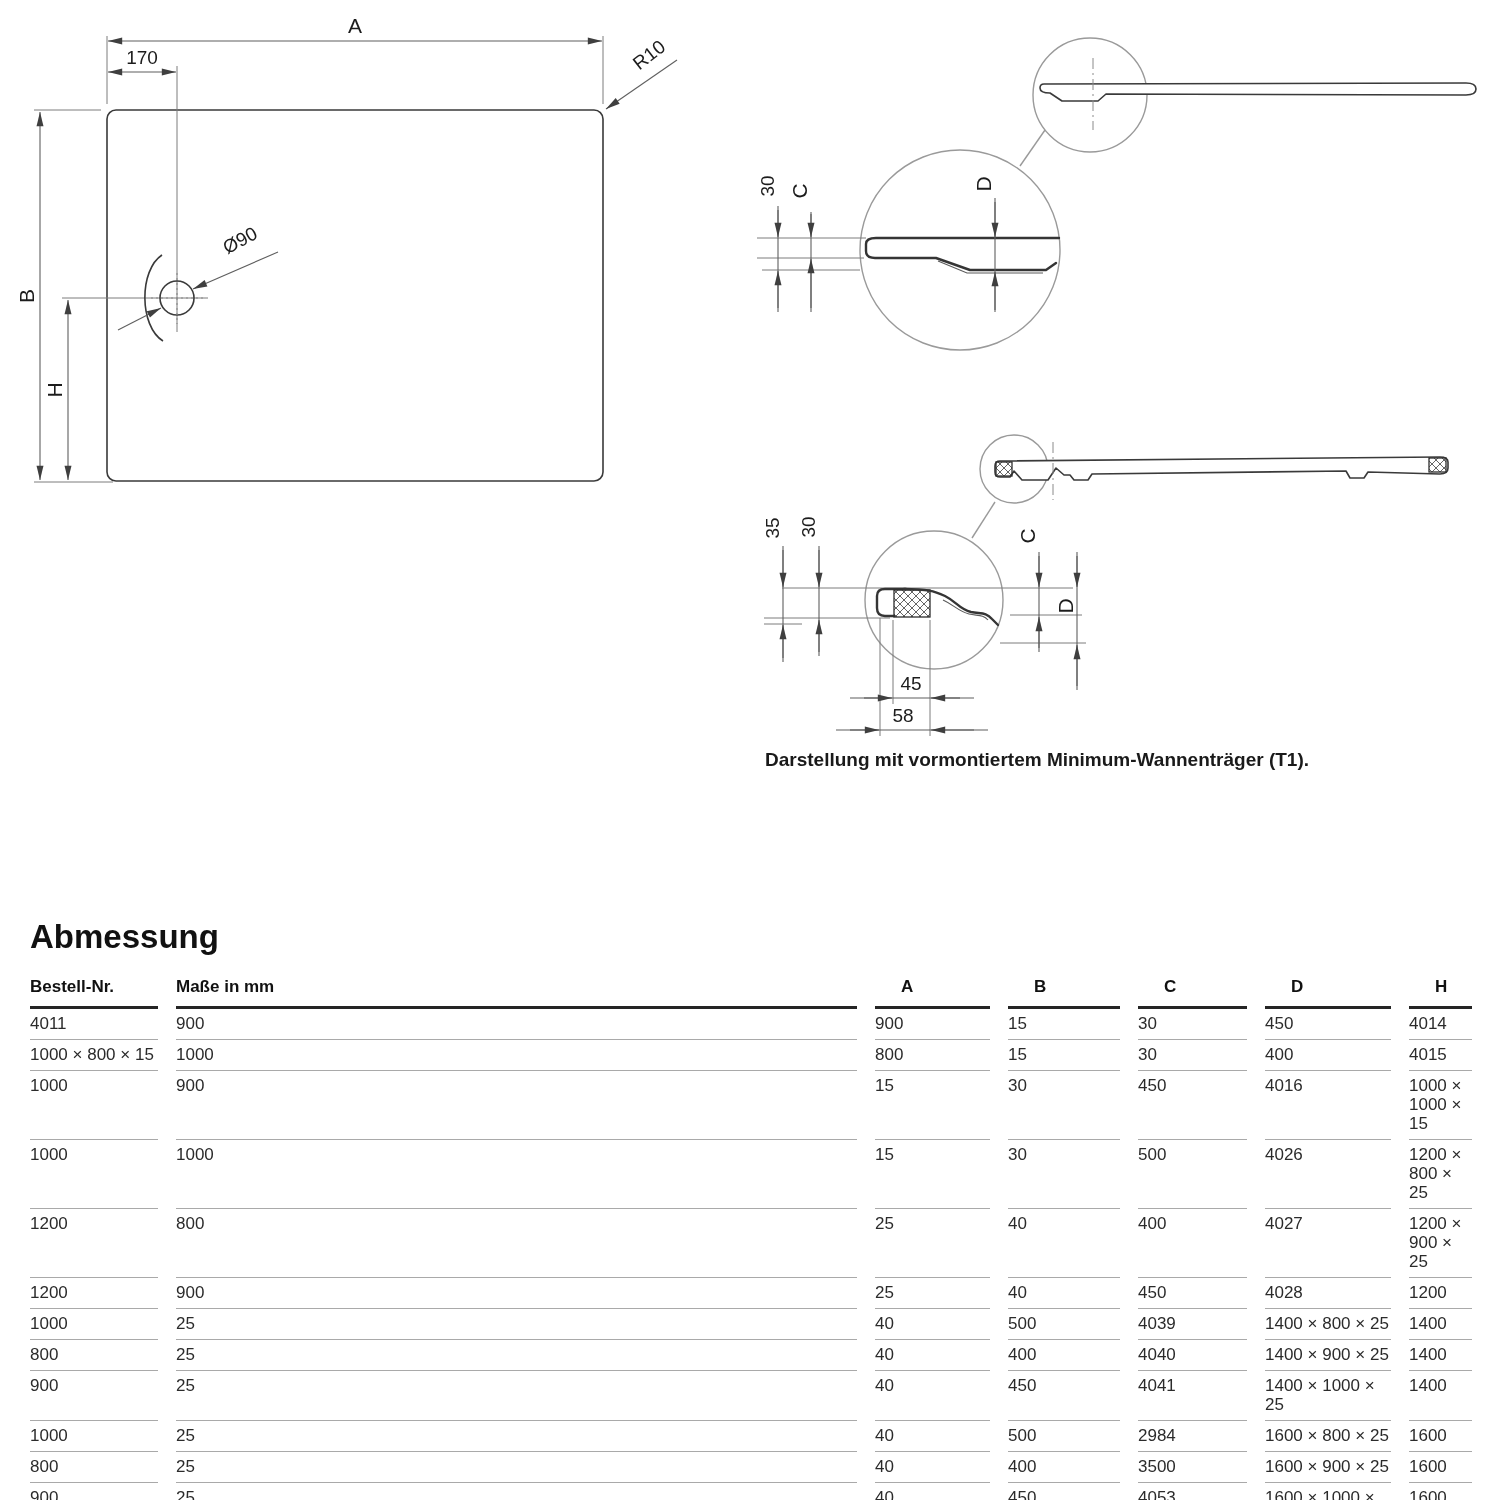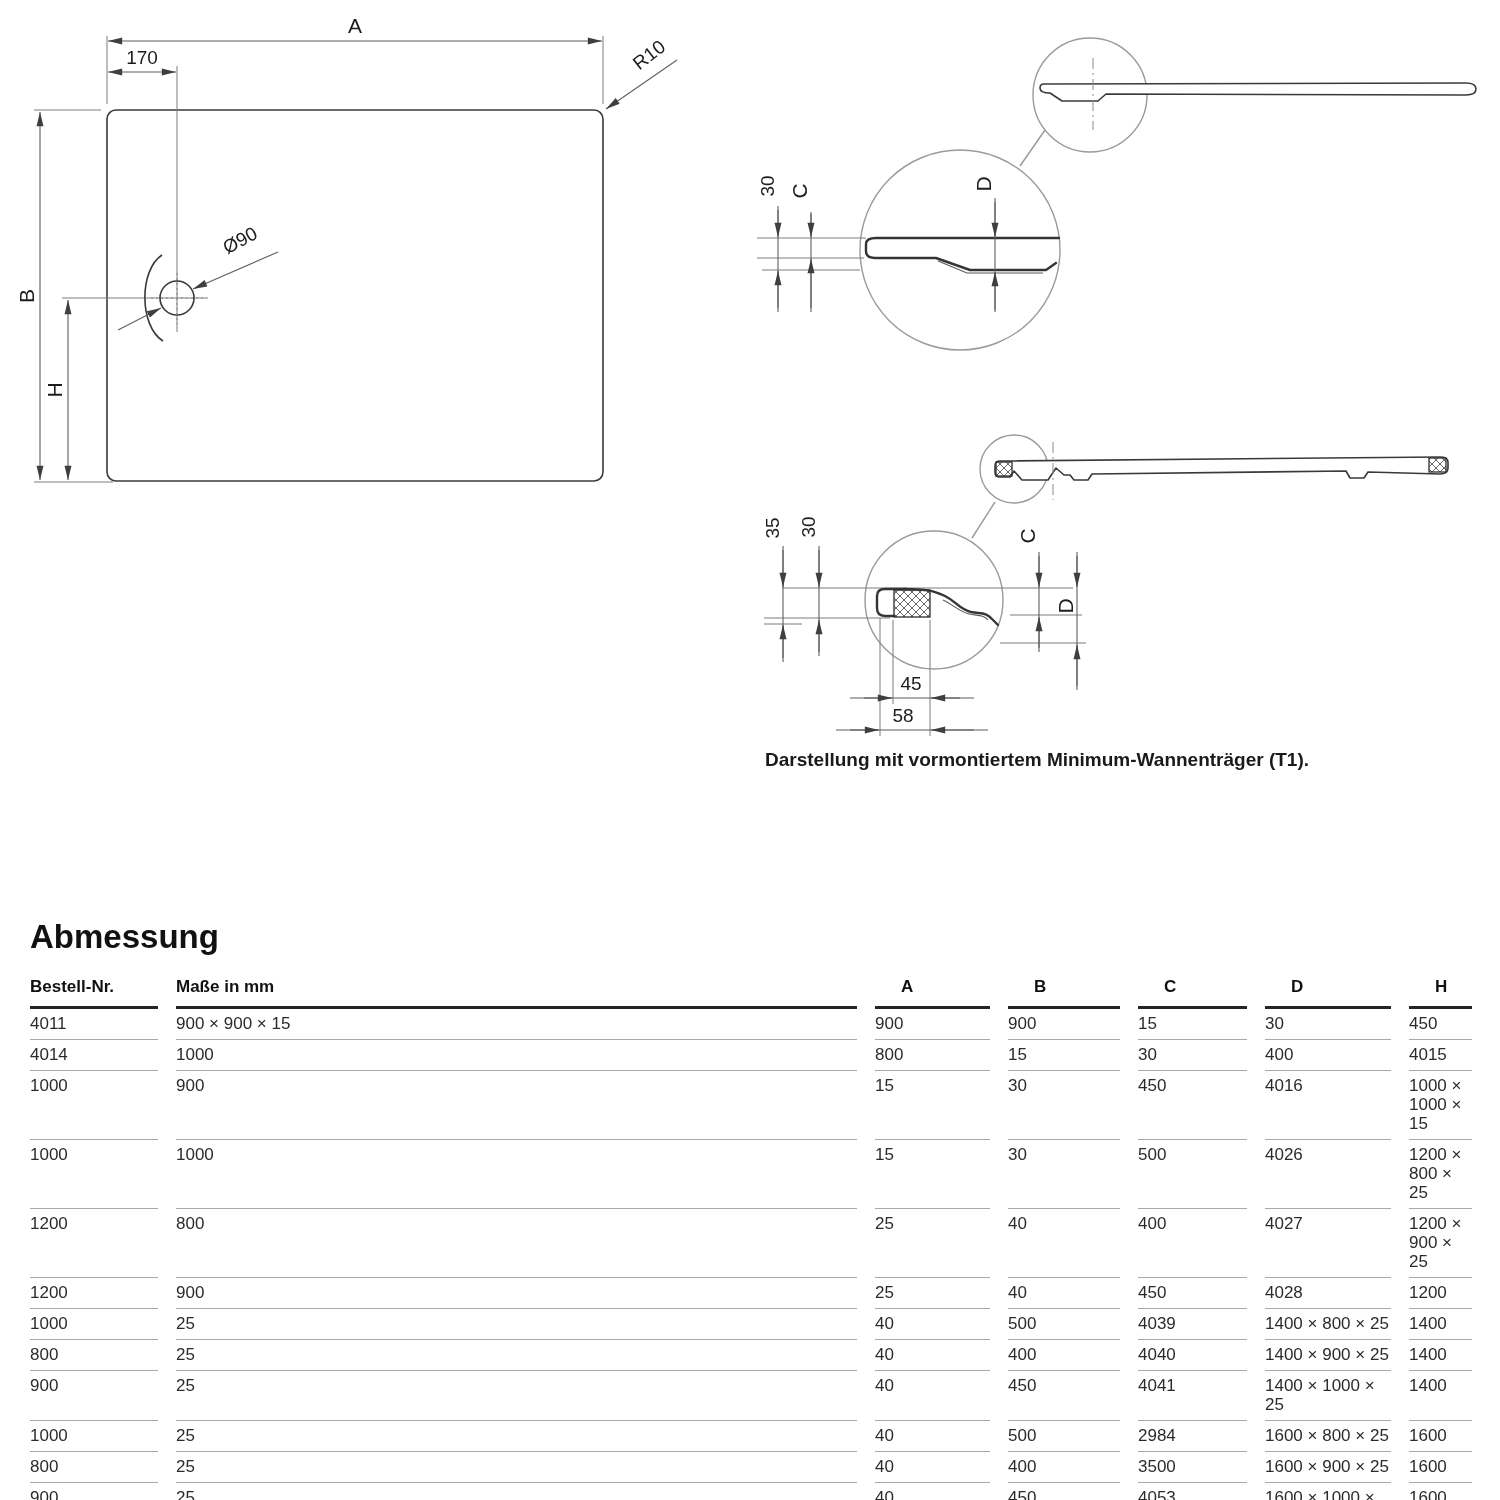--- a/index.html
+++ b/index.html
@@ -179,28 +179,28 @@
   <div class="dims-table">
     <div class="hcell">Bestell-Nr.</div>
     <div class="hcell">Maße in mm</div>
     <div class="hcell ind">A</div>
     <div class="hcell ind">B</div>
     <div class="hcell ind">C</div>
     <div class="hcell ind">D</div>
     <div class="hcell ind">H</div>
 
     <div class="cell">4011</div>
-    <div class="cell">900 × 900 × 15</div>
     <div class="cell">900</div>
     <div class="cell">900</div>
     <div class="cell">15</div>
     <div class="cell">30</div>
     <div class="cell">450</div>
 
     <div class="cell">4014</div>
+    <div class="cell">1000 × 800 × 15</div>
     <div class="cell">1000</div>
     <div class="cell">800</div>
     <div class="cell">15</div>
     <div class="cell">30</div>
     <div class="cell">400</div>
 
     <div class="cell">4015</div>
     <div class="cell">1000</div>
     <div class="cell">900</div>
     <div class="cell">15</div>

